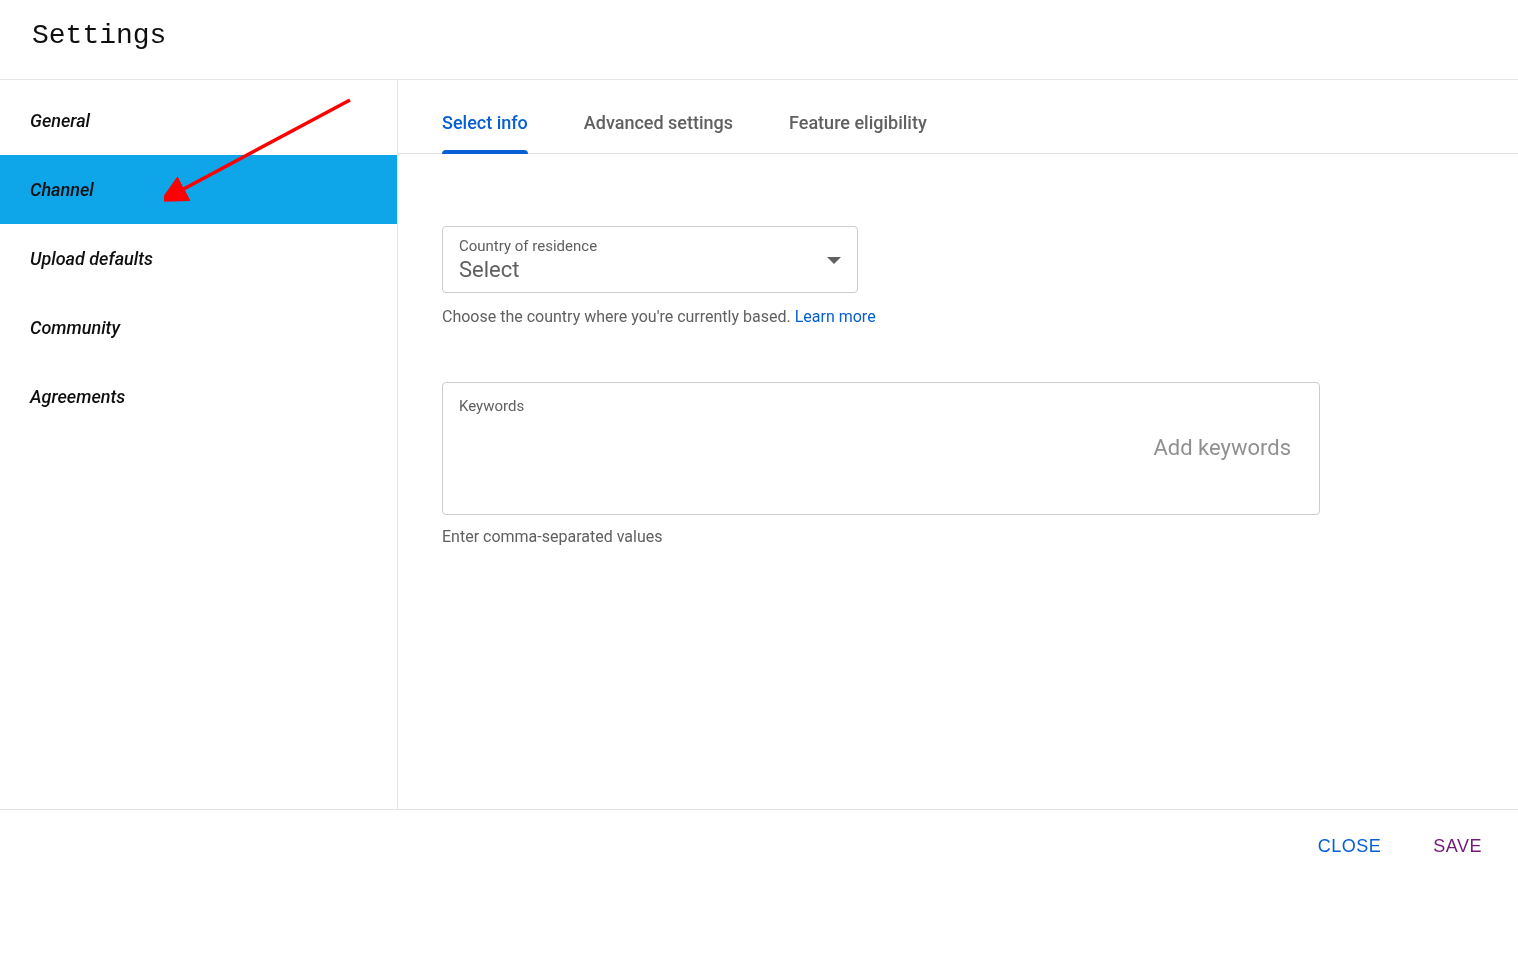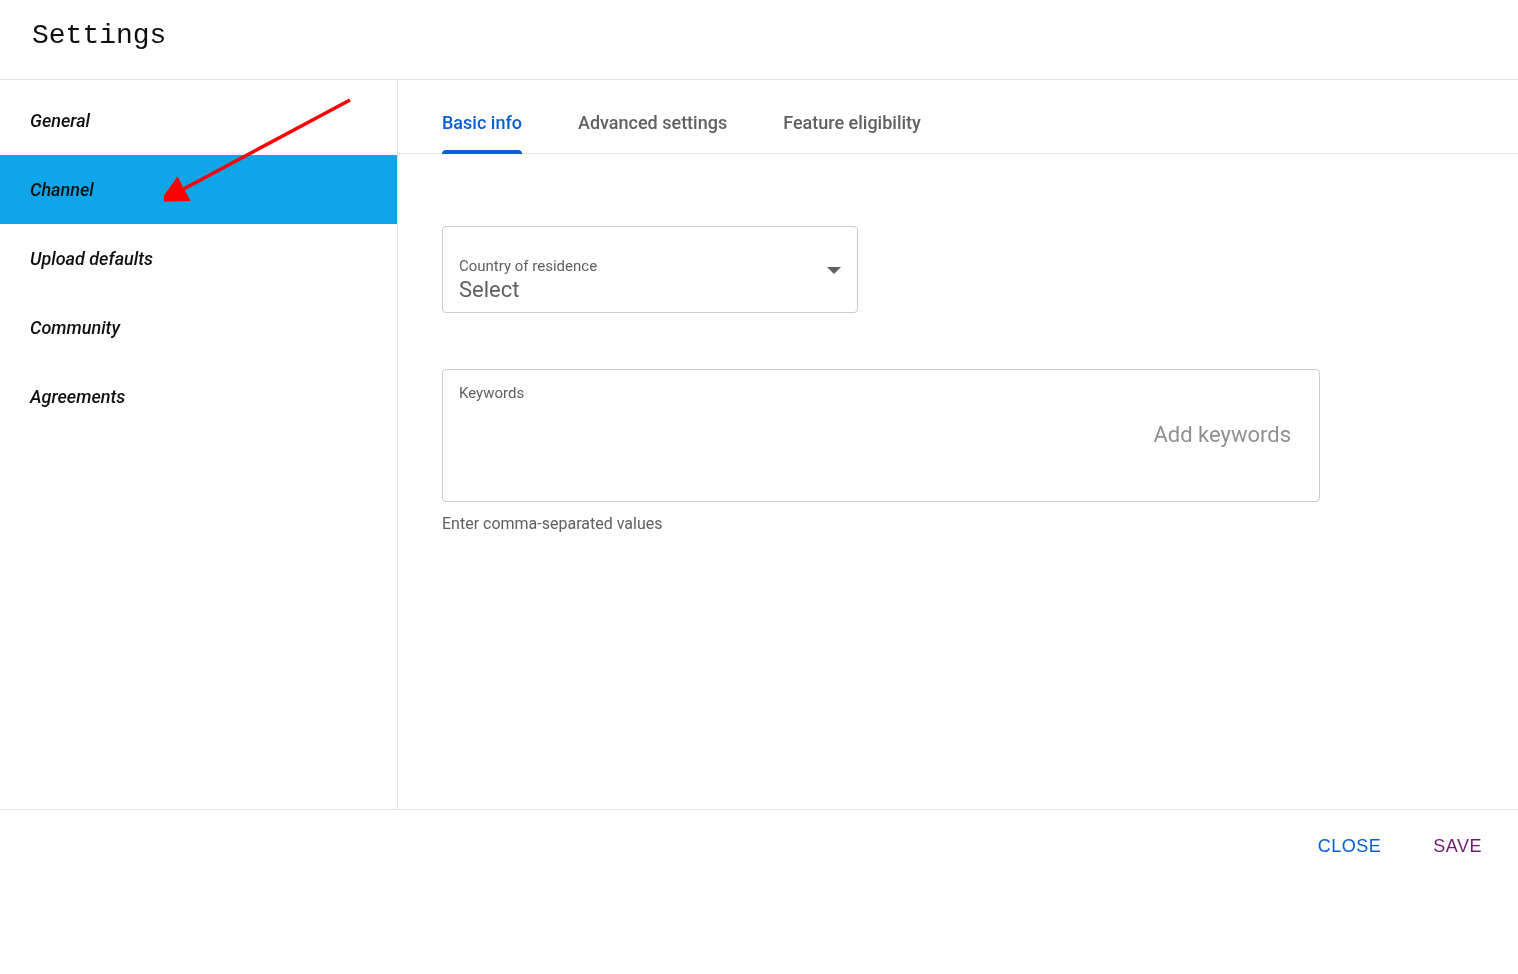--- a/index.html
+++ b/index.html
@@ -88,21 +88,20 @@
     cursor: pointer;
   }
   .select-inner {
     display: flex;
     flex-direction: column;
   }
   .select-label {
     font-size: 15px;
     color: #606060;
     margin-bottom: 2px;
-    margin-top: 20px;
   }
   .select-value {
     font-size: 22px;
     color: #606060;
   }
   .caret {
     color: #606060;
   }
   .helper {
     font-size: 16px;
@@ -173,37 +172,40 @@
   <div class="sidebar">
     <div class="sidebar-item"><span>General</span></div>
     <div class="sidebar-item selected"><span>Channel</span></div>
     <div class="sidebar-item"><span>Upload defaults</span></div>
     <div class="sidebar-item"><span>Community</span></div>
     <div class="sidebar-item"><span>Agreements</span></div>
   </div>
 
   <div class="content">
     <div class="tabs">
-      <div class="tab active"><span>Basic info</span></div>
+      <div class="tab active"><span>Select info</span></div>
       <div class="tab"><span>Advanced settings</span></div>
       <div class="tab"><span>Feature eligibility</span></div>
     </div>
 
     <div class="form-area">
       <div class="select-field">
         <div class="select-inner">
           <span class="select-label">Country of residence</span>
           <span class="select-value">Select</span>
         </div>
         <span class="caret">
           <svg width="14" height="8" viewBox="0 0 14 8">
               <path d="M0 0 L7 7 L14 0 Z" fill="#606060"></path>
             </svg>
         </span>
       </div>
+      <div class="helper">
+        <span>Choose the country where you're currently based. </span><a>Learn more</a>
+      </div>
 
       <div class="keywords-field">
         <div class="keywords-label">Keywords</div>
         <div class="keywords-placeholder">Add keywords</div>
       </div>
       <div class="keywords-helper">Enter comma-separated values</div>
     </div>
   </div>
 </div>
 

